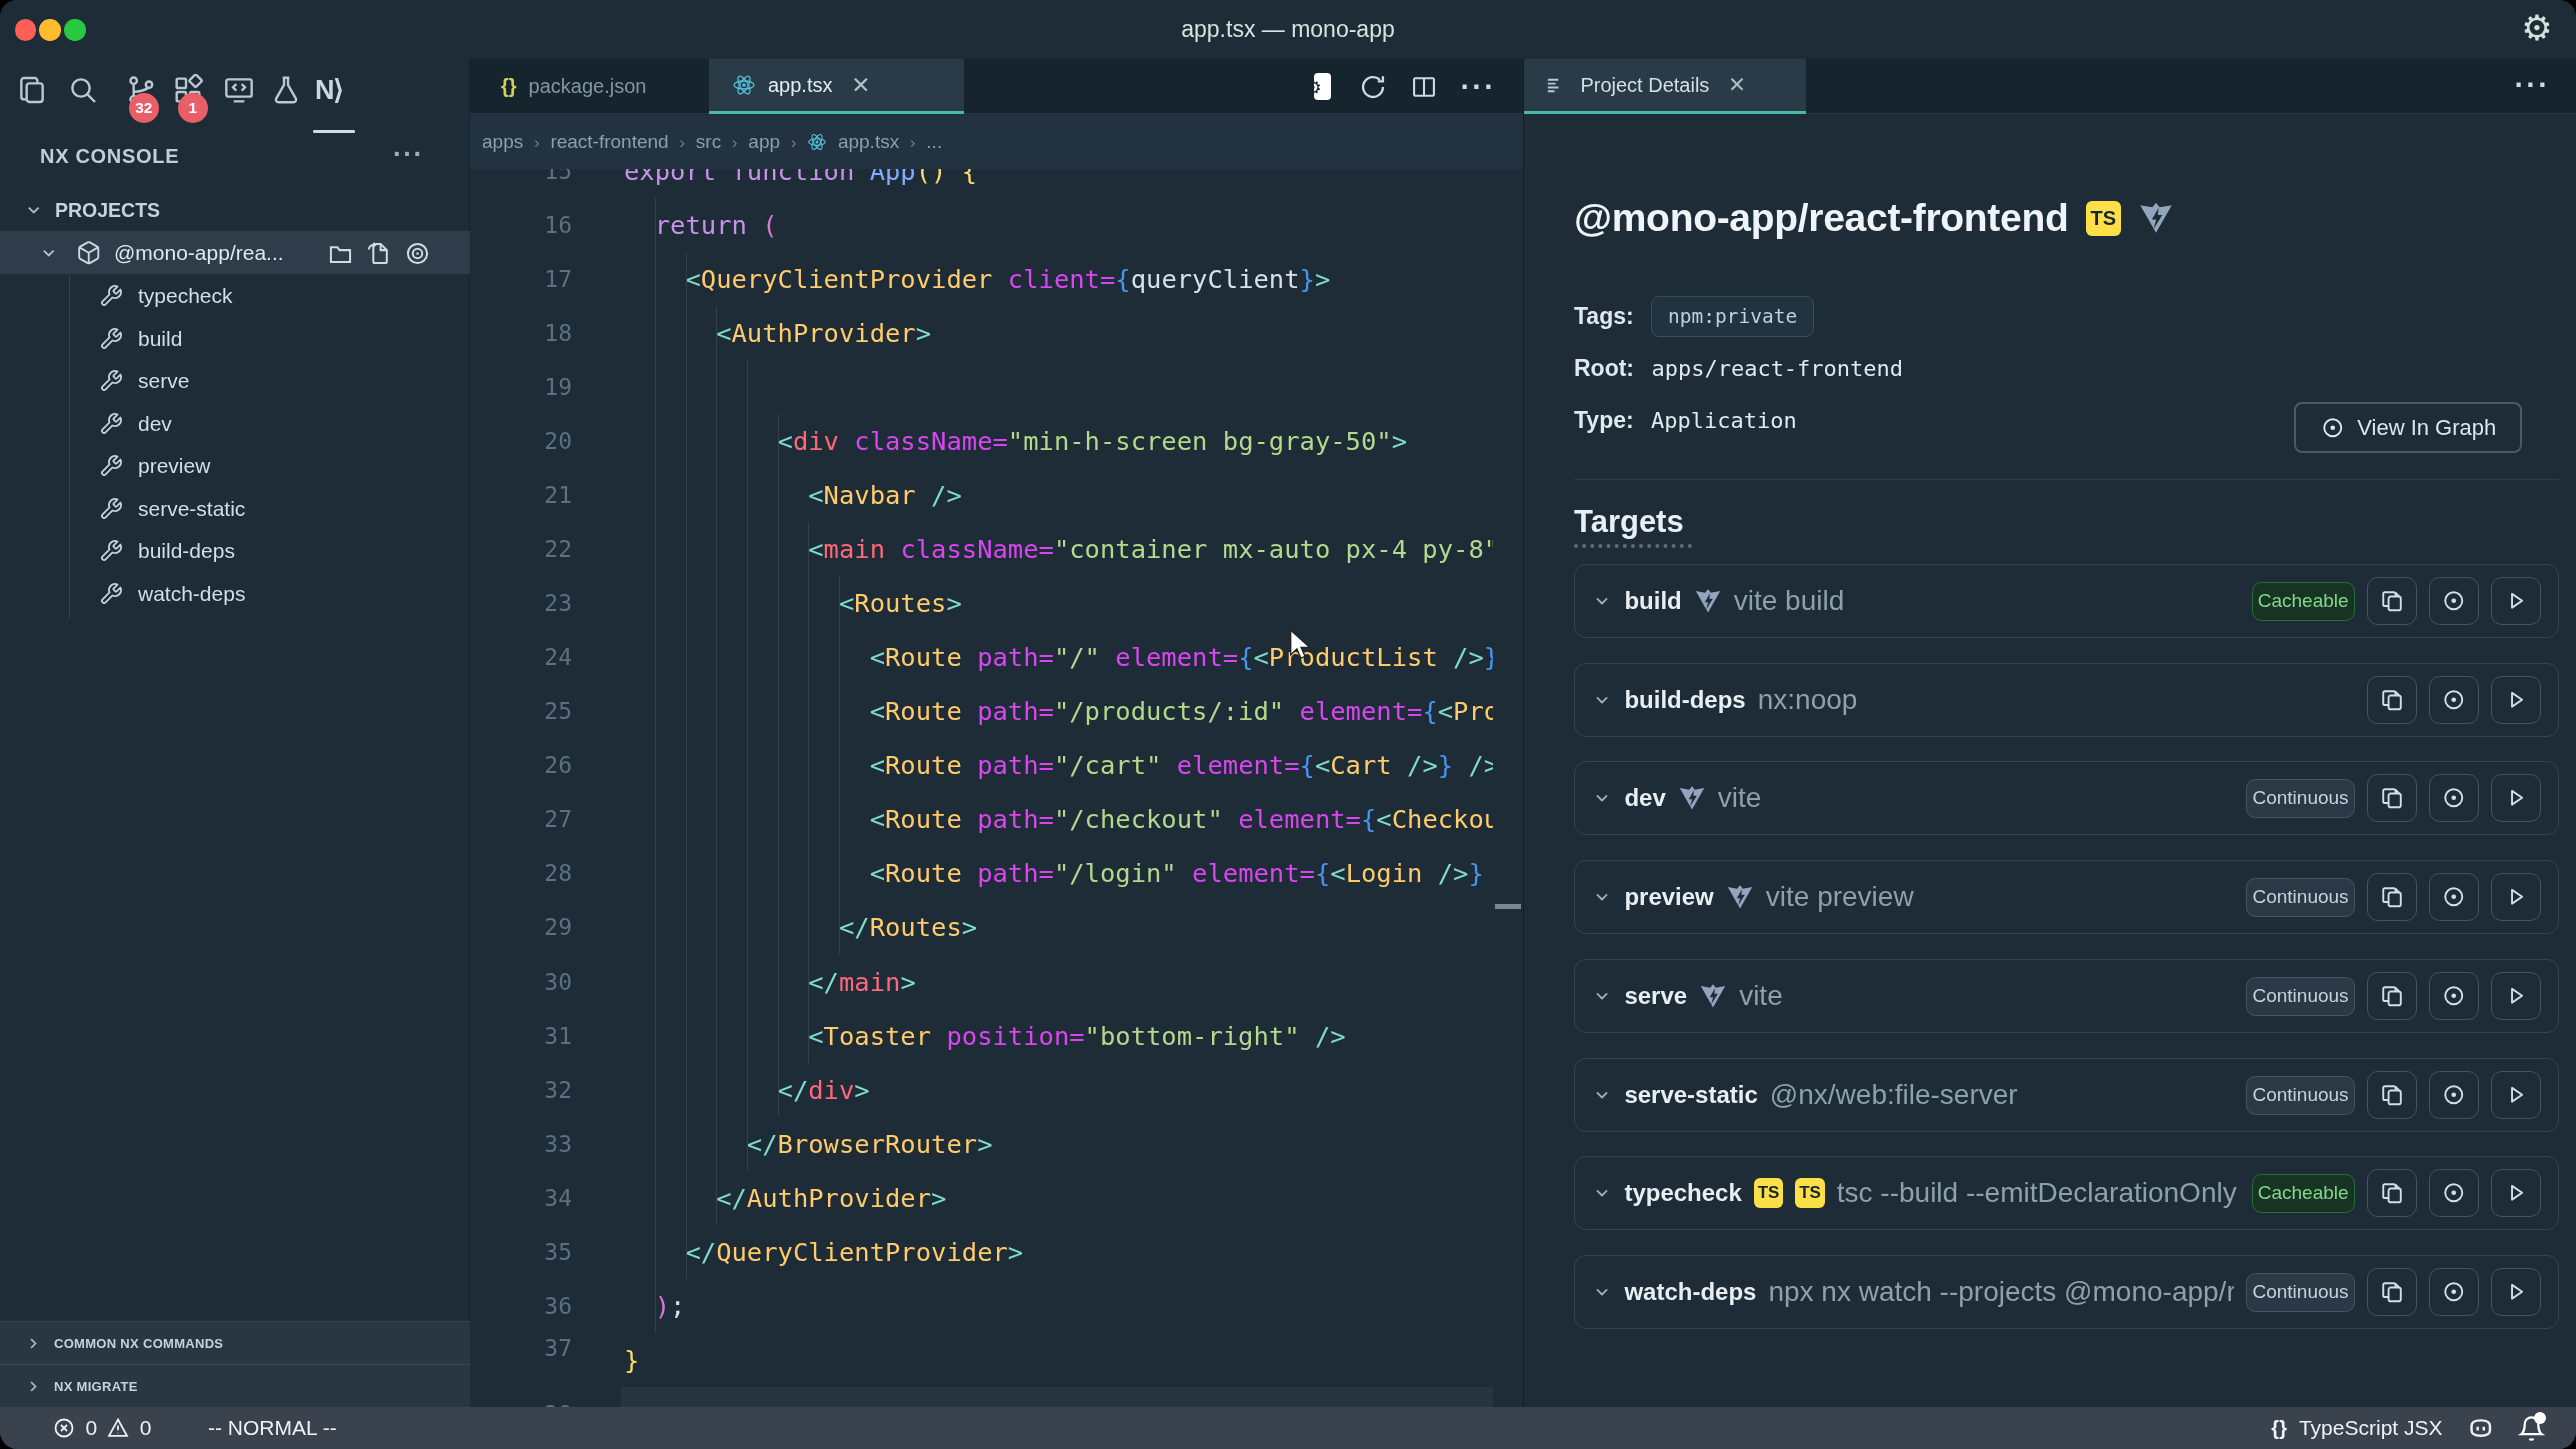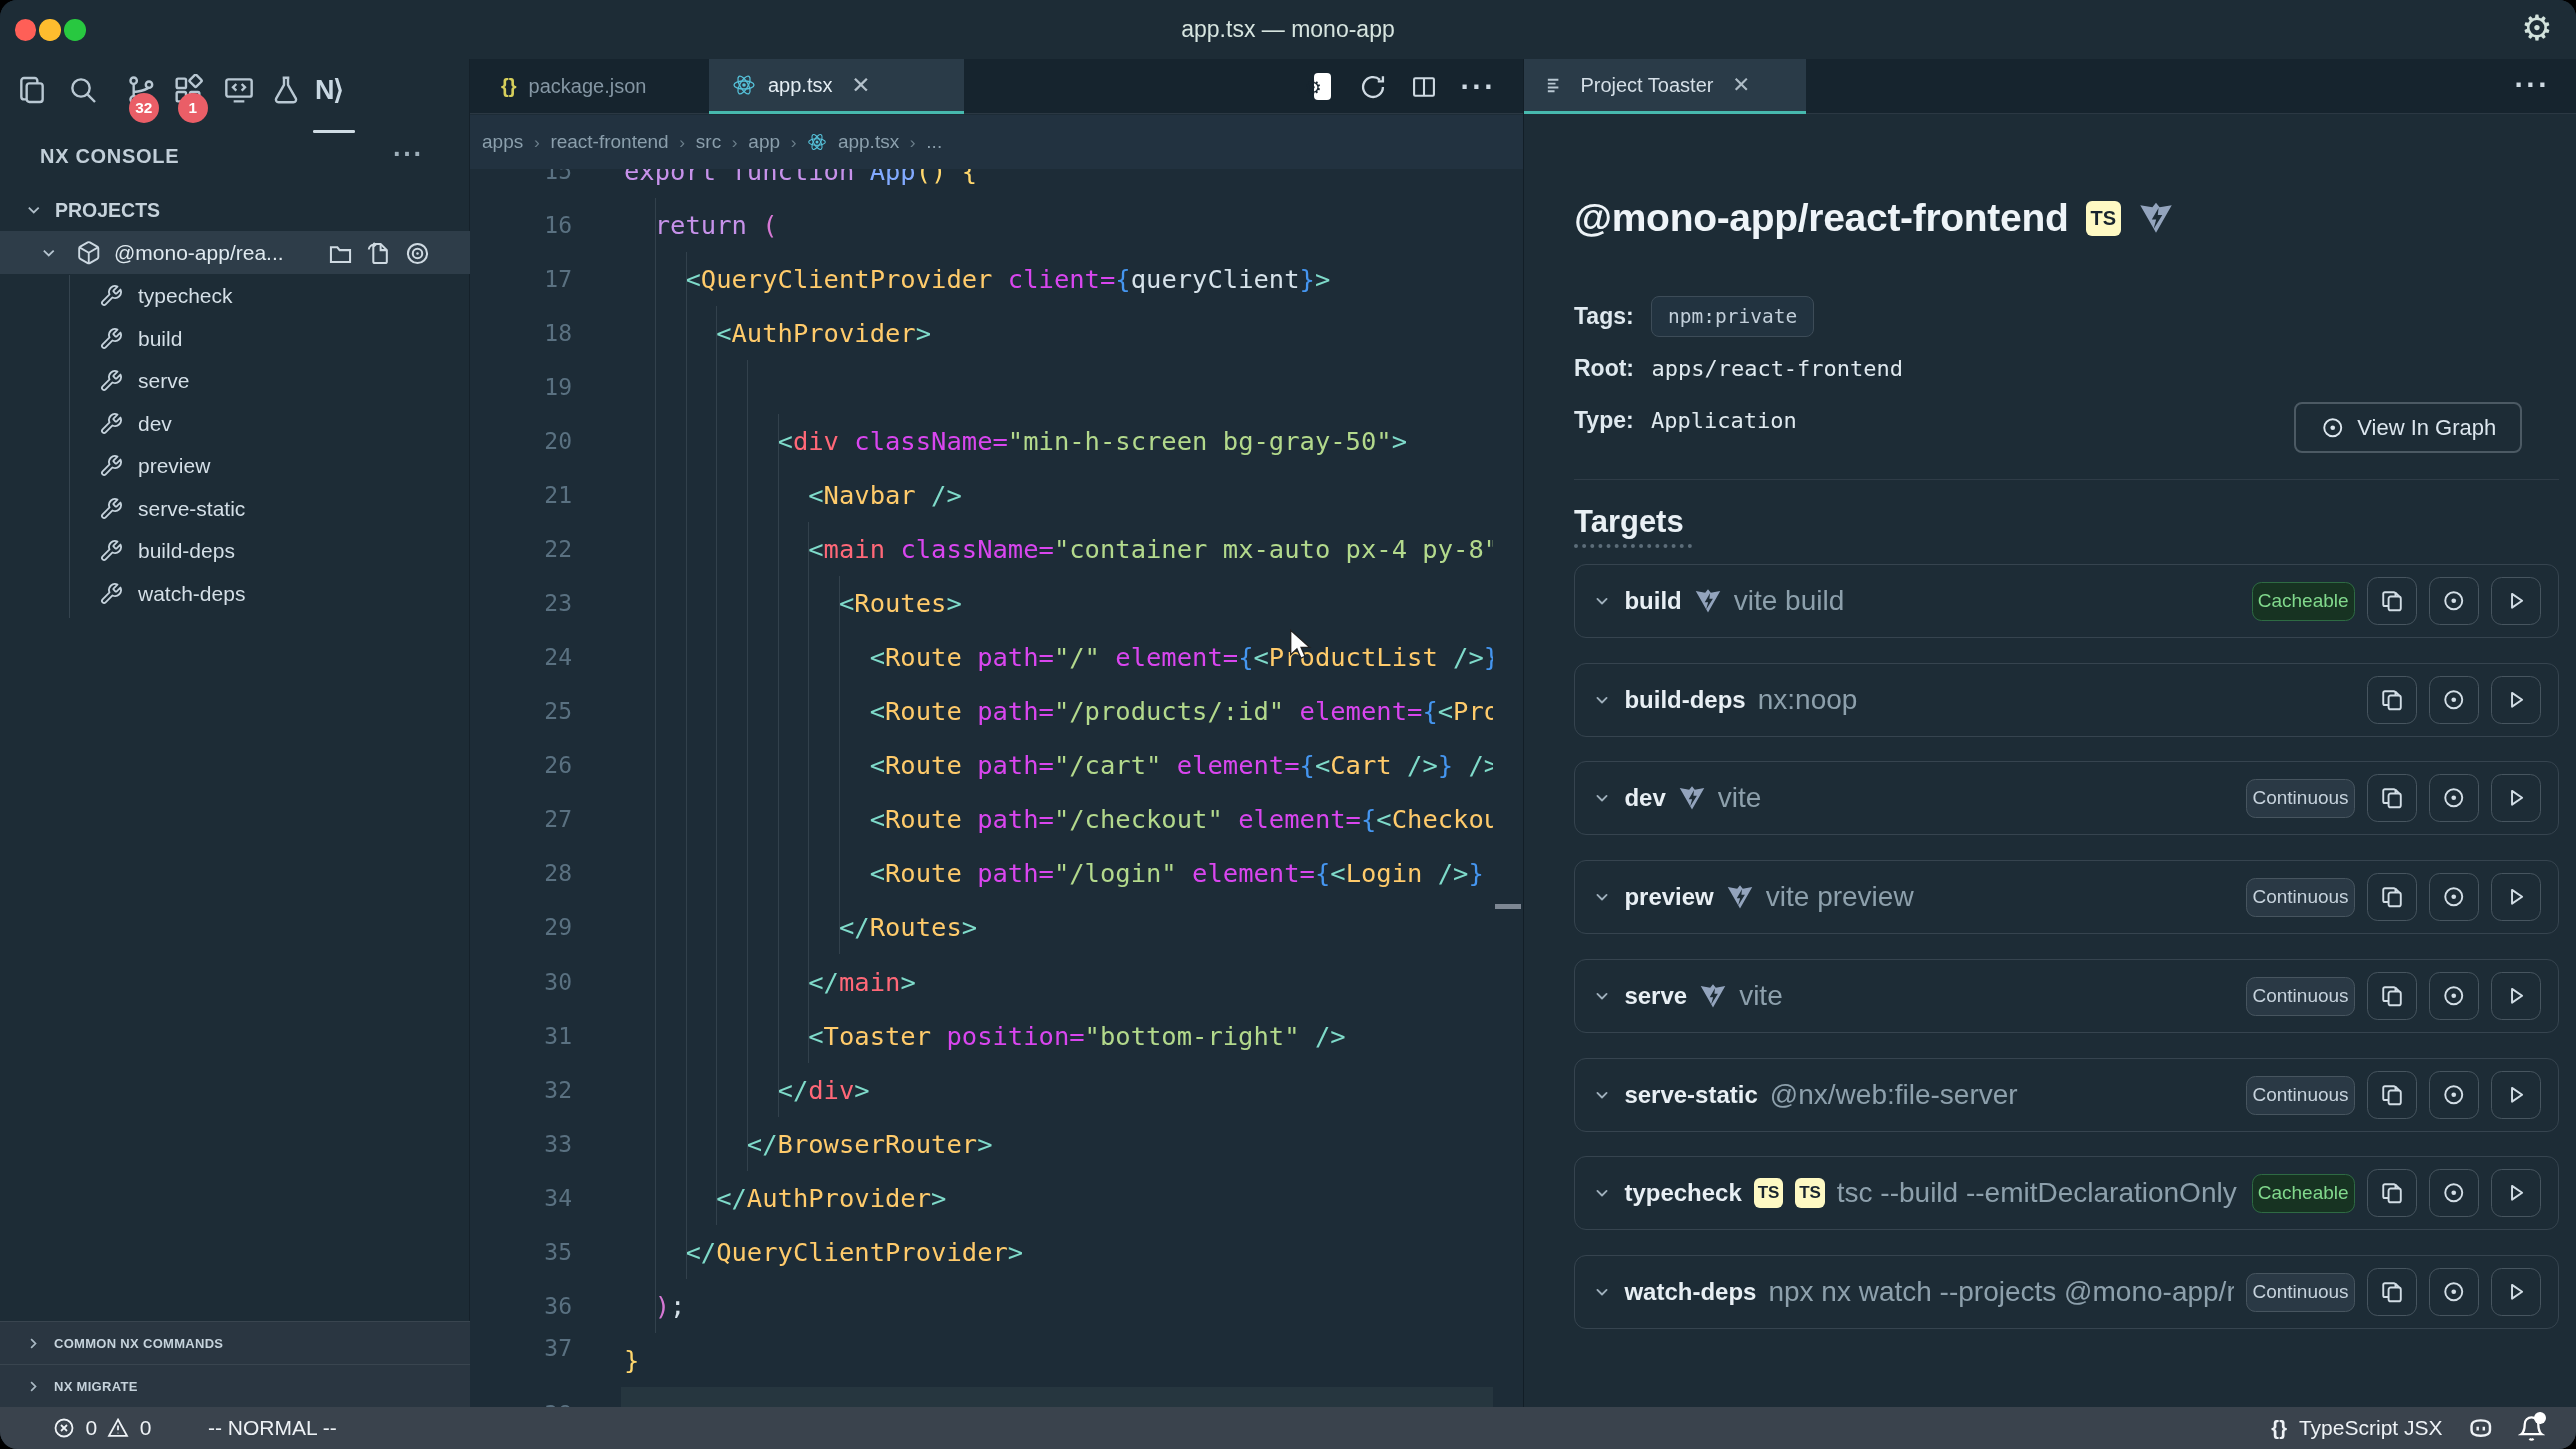--- a/index.html
+++ b/index.html
@@ -82,21 +82,21 @@
   
   .rpanel{position:absolute;left:1523px;top:59px;width:1053px;height:1348px;background:#1d2c36;border-left:1.3px solid #121e27;}
   .ptabstrip{position:absolute;left:0;top:0;width:1053px;height:55px;background:#16242e;border-bottom:1.3px solid #2b3843;}
   .ptab{position:absolute;left:0;top:0;width:282px;height:55px;background:#2a3b48;border-bottom:3.4px solid #47b9ae;display:flex;align-items:center;gap:13.4px;padding:0 20px;color:#d5dfe7;font-size:20px;}
   .ptab .list-ic{width:23px;height:23px;color:#b9c8d2;}
   .ptab .close-x{font-size:21.5px;color:#aebcc6;margin-left:5.4px;}
   .ptab-dots{position:absolute;right:27px;top:0;height:55px;line-height:52px;}
   .pcontent{position:absolute;left:0;top:56px;width:1053px;height:1291px;}
   .ptitle-row{position:absolute;left:50px;top:81px;display:flex;align-items:center;gap:17.4px;}
   .ptitle{font-size:39px;font-weight:bold;color:#eef4f8;letter-spacing:-0.3px;}
-  .ts-badge{width:35px;height:35px;border-radius:6px;background:#fef9c3;color:#18242e;font-size:20px;font-weight:bold;display:flex;align-items:center;justify-content:center;}
+  .ts-badge{width:35px;height:35px;border-radius:6px;background:#fde047;color:#18242e;font-size:20px;font-weight:bold;display:flex;align-items:center;justify-content:center;}
   .ts-badge.small{width:29.5px;height:29.5px;font-size:17px;}
   .vite-ic{width:36px;height:36px;color:#93a4bd;}
   .vite-ic.small{width:28px;height:28px;}
   .meta-row{position:absolute;left:50px;display:flex;align-items:center;gap:17.4px;}
   .meta-label{font-size:23px;font-weight:bold;color:#dfe9ef;}
   .meta-value{font-family:"DejaVu Sans Mono",monospace;font-size:22px;color:#dfe9ef;}
   .tag-chip{font-family:"DejaVu Sans Mono",monospace;font-size:19.5px;color:#c2cfda;background:#223340;border:1.3px solid #3d4c58;border-radius:8px;padding:8px 16px;}
   .graph-btn{position:absolute;left:770px;top:287px;width:228px;height:51px;border:2px solid #4c5a64;border-radius:8px;display:flex;align-items:center;justify-content:center;gap:12px;color:#dce6ee;font-size:22px;}
   .graph-btn .eye-ic{width:25.5px;height:25.5px;}
   .pdivider{position:absolute;left:50px;top:364px;width:985px;height:1.3px;background:#2f3c47;}
@@ -434,21 +434,21 @@
   </div>
 
   <div class="rpanel">
     <div class="ptabstrip">
       <div class="ptab">
         <span class="list-ic">
             <svg viewBox="0 0 24 24" fill="none" stroke="currentColor" stroke-width="2">
               <path d="M4 6h11M4 10h8M4 14h11M4 18h7"></path>
             </svg>
           </span>
-        <span>Project Toaster</span>
+        <span>Project Details</span>
         <span class="close-x">✕</span>
       </div>
       <span class="ptab-dots dots-ic">···</span>
     </div>
     <div class="pcontent">
       <div class="ptitle-row">
         <span class="ptitle">@mono-app/react-frontend</span>
         <span class="ts-badge">TS</span>
         <span class="vite-ic">
             <svg viewBox="0 0 24 24">

